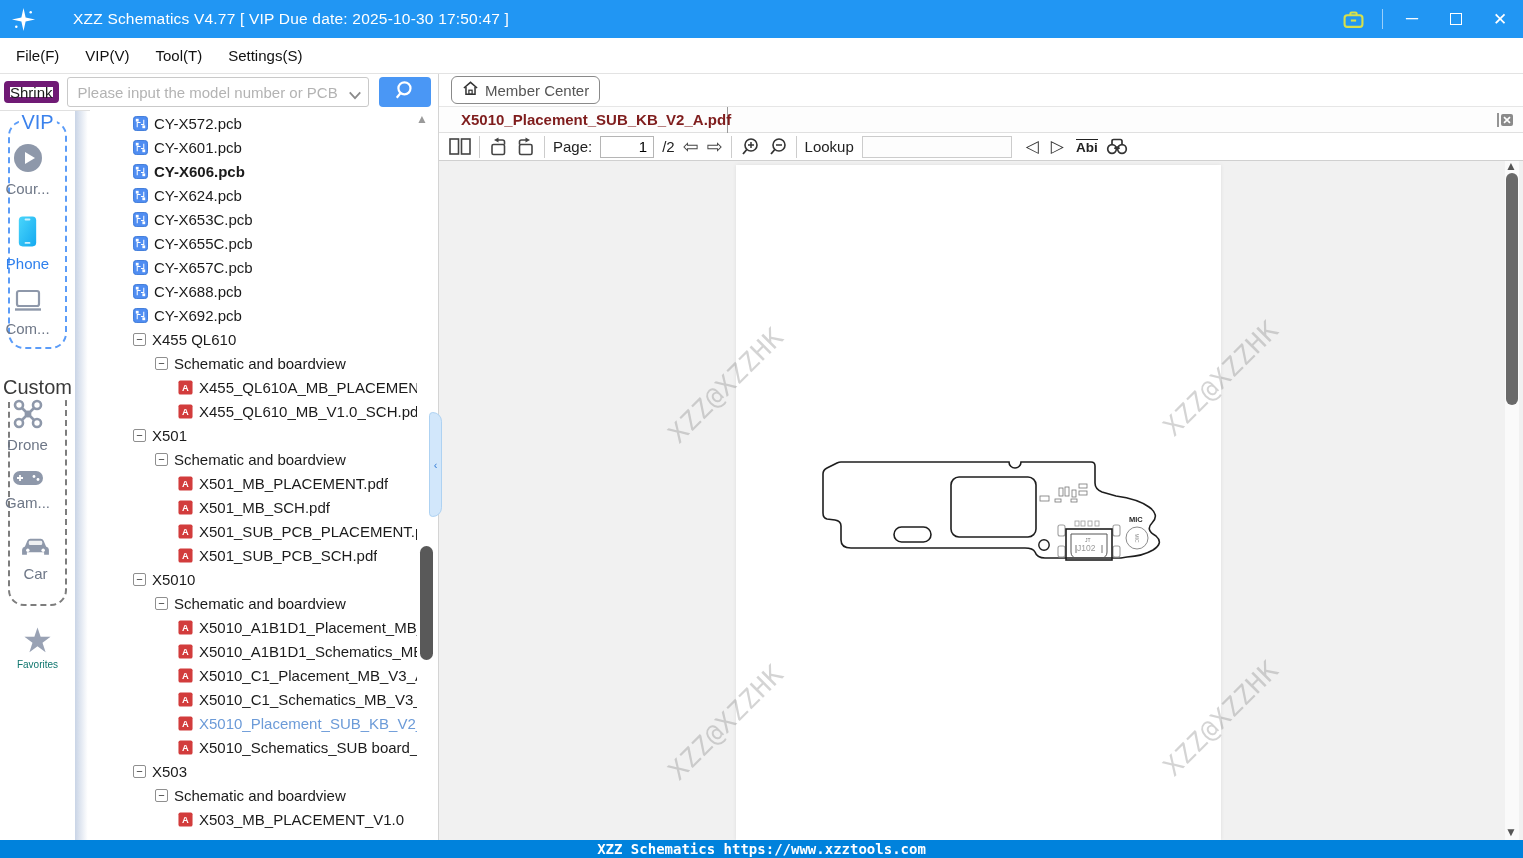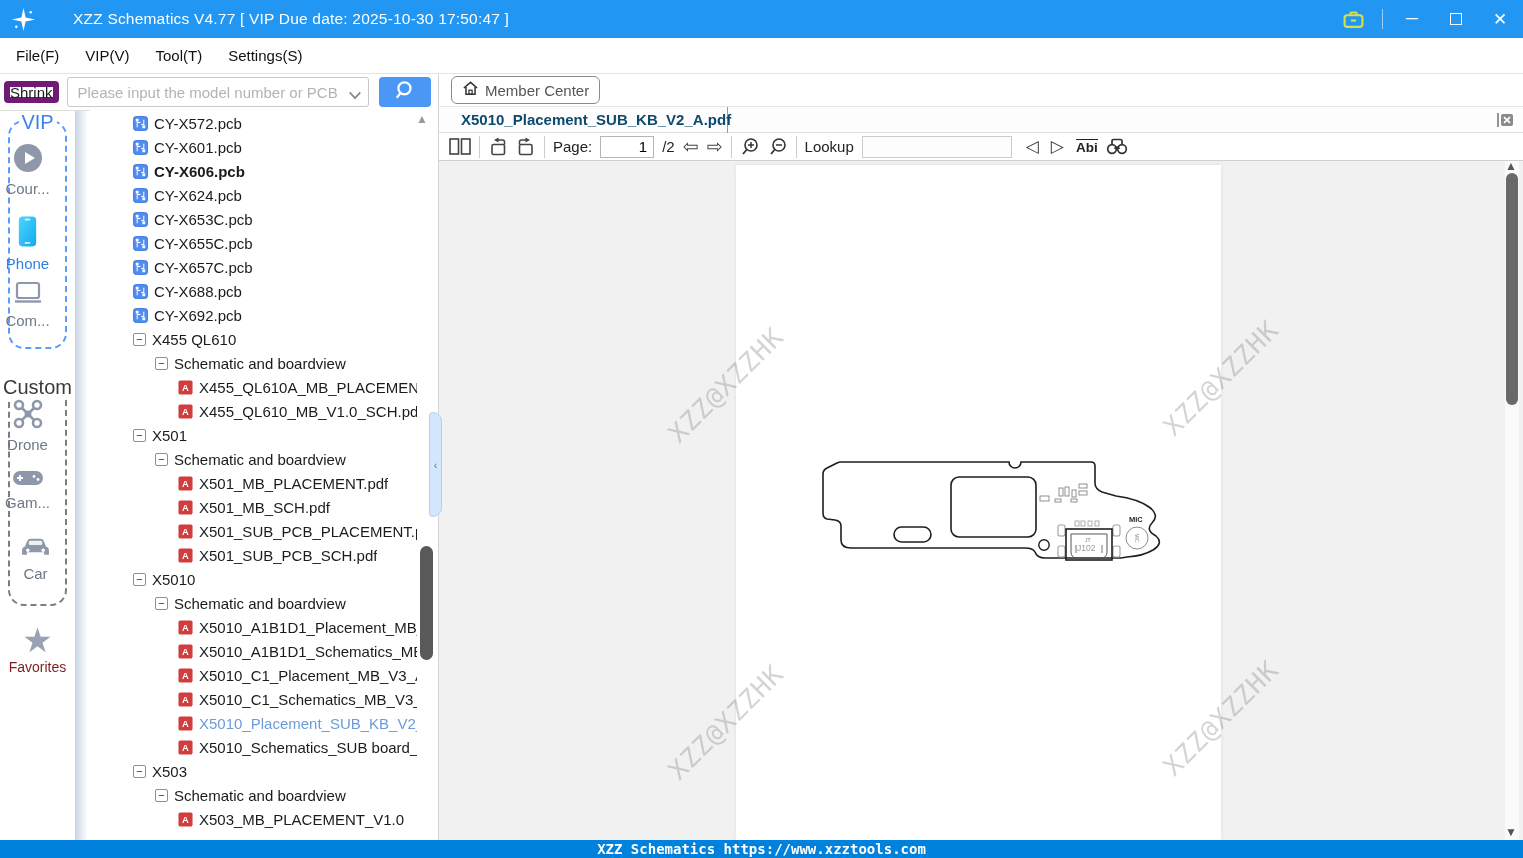--- a/index.html
+++ b/index.html
@@ -45,21 +45,21 @@
   .custombox{top:274px;height:221px;border:2px dashed #7d7d7d;}
   .boxlabel{position:absolute;top:-11px;left:50%;transform:translateX(-50%);background:#fff;
             padding:0 3px;font-size:20px;white-space:nowrap;}
   .viplabel{color:#3b82ec;}
   .customlabel{color:#3a3a3a;}
   .sideitem{position:absolute;left:0;width:55px;display:flex;flex-direction:column;align-items:center;gap:3px;}
   .sideitem .lbl{font-size:15px;color:#6e7787;white-space:nowrap;}
   .sideitem .lbl.active{color:#2f80ed;}
   .favwrap{position:absolute;left:0;top:512px;width:75px;display:flex;flex-direction:column;align-items:center;}
   .favstar{font-size:34px;color:#99a2b4;line-height:34px;}
-  .favlbl{font-size:14px;color:#7f1d1d;margin-top:2px;}
+  .favlbl{font-size:10px;color:#0f766e;margin-top:2px;}
 
   
   .tree{position:absolute;left:90px;top:110px;width:347px;height:730px;background:#fff;
         overflow:hidden;padding-top:1px;}
   .trow{height:24px;display:flex;align-items:center;gap:6px;white-space:nowrap;
         overflow:hidden;padding-right:20px;font-size:15px;}
   .trow .tlabel{overflow:hidden;}
   .trow.sel .tlabel{color:#6c9bd8;}
   .minusbox{flex:0 0 13px;width:13px;height:13px;border:1px solid #8f8f8f;border-radius:2px;
             background:#fff;display:flex;align-items:center;justify-content:center;
@@ -71,21 +71,21 @@
   
   .rightpane{position:absolute;left:438px;top:74px;width:1085px;height:766px;background:#fff;
              border-left:1px solid #d4d4d4;}
   .memberrow{position:absolute;left:0;top:0;width:1085px;height:33px;border-bottom:1px solid #e6e6e6;
              display:flex;align-items:center;}
   .memberbtn{margin-left:12px;display:inline-flex;align-items:center;gap:6px;border:1px solid #8a8a8a;
              border-radius:6px;padding:3px 10px;color:#555;font-size:15px;background:#fff;}
   .tabrow{position:absolute;left:0;top:33px;width:1085px;height:26px;border-bottom:1px solid #e0e0e0;
           display:flex;align-items:center;background:#fdfdfd;}
   .tab{height:26px;display:flex;align-items:center;padding-left:22px;width:289px;
-       border-right:1px solid #9a9a9a;font-weight:bold;font-size:15px;color:#0c4a6e;}
+       border-right:1px solid #9a9a9a;font-weight:bold;font-size:15px;color:#7f1d1d;}
   .closeall{position:absolute;right:10px;top:4px;}
   .toolbar{position:absolute;left:0;top:59px;width:1085px;height:28px;border-bottom:1px solid #d0d0d0;
            display:flex;align-items:center;gap:8px;padding-left:10px;background:#fff;font-size:15px;color:#222;}
   .tsep{width:1px;height:22px;background:#ccc;}
   .tool{display:flex;align-items:center;justify-content:center;}
   .bigarrow{font-size:19px;color:#444;line-height:19px;}
   .tri{font-size:17px;color:#333;line-height:17px;}
   .pageinput{width:54px;height:22px;border:1px solid #b5b5b5;font-size:15px;text-align:right;
              padding-right:6px;font-family:"Liberation Sans",sans-serif;}
   .lookupinput{width:150px;height:22px;border:1px solid #ccc;background:#fdfdfd;}
@@ -194,21 +194,21 @@
                 <stop offset="1" stop-color="#14a9f0"></stop>
               </linearGradient>
             </defs>
             <rect x="5" y="1.5" width="18" height="31" rx="4" fill="url(#pg)"></rect>
             <rect x="11" y="3.5" width="6" height="2" rx="1" fill="#cdeffd"></rect>
             <rect x="11" y="28" width="6" height="1.8" rx="0.9" fill="#cdeffd"></rect>
           </svg>
       </span>
       <span class="lbl active">Phone</span>
     </div>
-    <div class="sideitem" style="top:170px;">
+    <div class="sideitem" style="top:178px;">
       <span>
         <svg viewBox="0 0 30 24" width="30" height="24">
             <rect x="4" y="2" width="22" height="15" rx="2" stroke="#8e98aa" stroke-width="2.2" fill="none"></rect>
             <path d="M2 20.5 h26" stroke="#8e98aa" stroke-width="2.4"></path>
           </svg>
       </span>
       <span class="lbl">Com...</span>
     </div>
 
     <div class="dashbox custombox">

